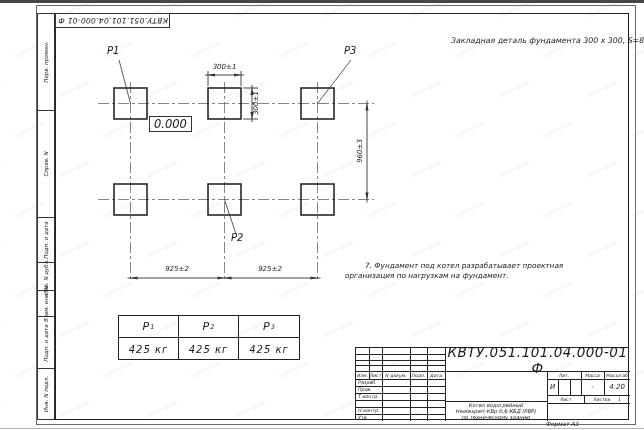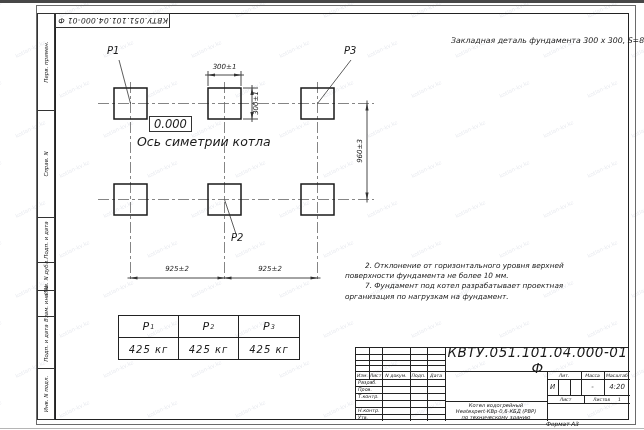--- a/index.html
+++ b/index.html
@@ -220,24 +220,22 @@
   <div class="dtext plabel" style="left:344px;top:45px;">P3</div>
   <div class="dtext plabel" style="left:231px;top:232px;">P2</div>
 
   <div class="dtext dim" style="left:207px;top:63px;width:35px;">300±1</div>
   <div class="dtext dim" style="left:238px;top:99px;width:36px;transform:rotate(-90deg);">300±1</div>
   <div class="dtext dim" style="left:340px;top:147px;width:40px;transform:rotate(-90deg);">960±3</div>
   <div class="dtext dim" style="left:157px;top:265px;width:40px;">925±2</div>
   <div class="dtext dim" style="left:250px;top:265px;width:40px;">925±2</div>
 
   <div class="dtext elev">0.000</div>
-  <div class="dtext" style="left:137px;top:134px;font-size:12.5px;">Ось симетрии котла</div>
 
   <div class="notes">
-    <div class="note">2. Отклонение от горизонтального уровня верхней поверхности фундамента не более 10 мм.</div>
     <div class="note">7. Фундамент под котел разрабатывает проектная организация по нагрузкам на фундамент.</div>
   </div>
 
   <div class="ptable">
     <div class="pt-cell pt-head">
         <span>P</span>
         <sub>1</sub>
       </div>
     <div class="pt-cell pt-head">
         <span>P</span>

